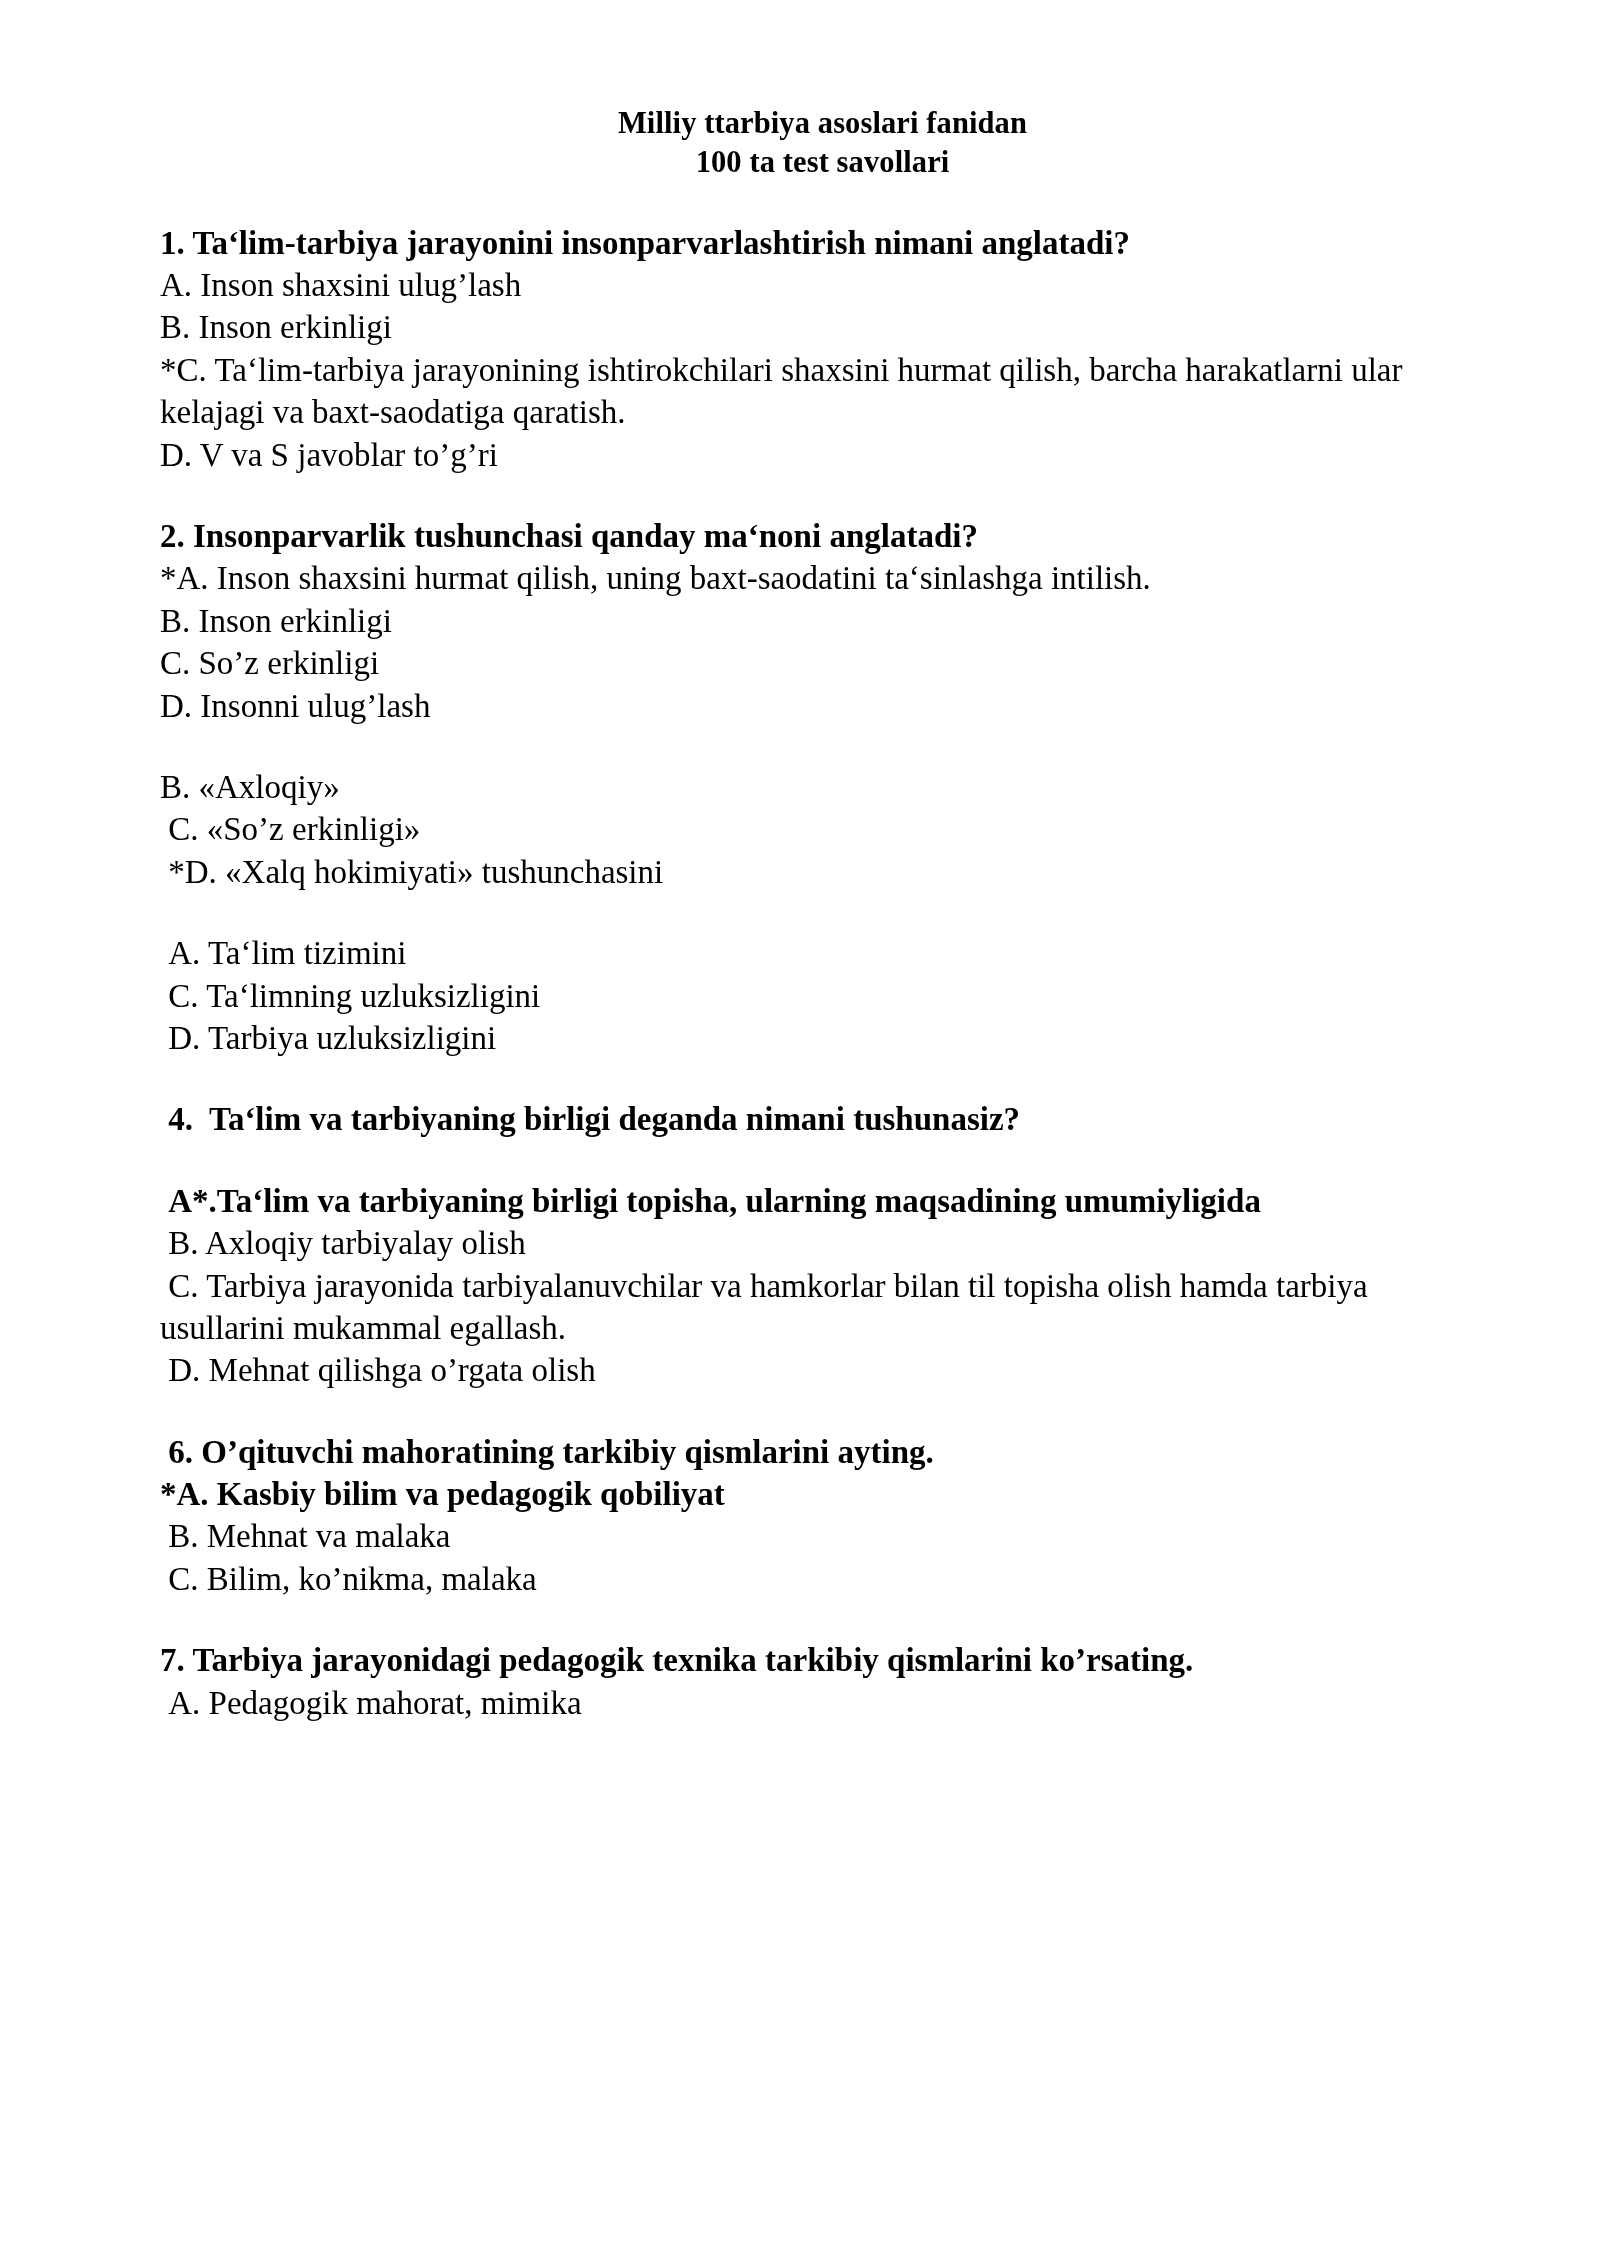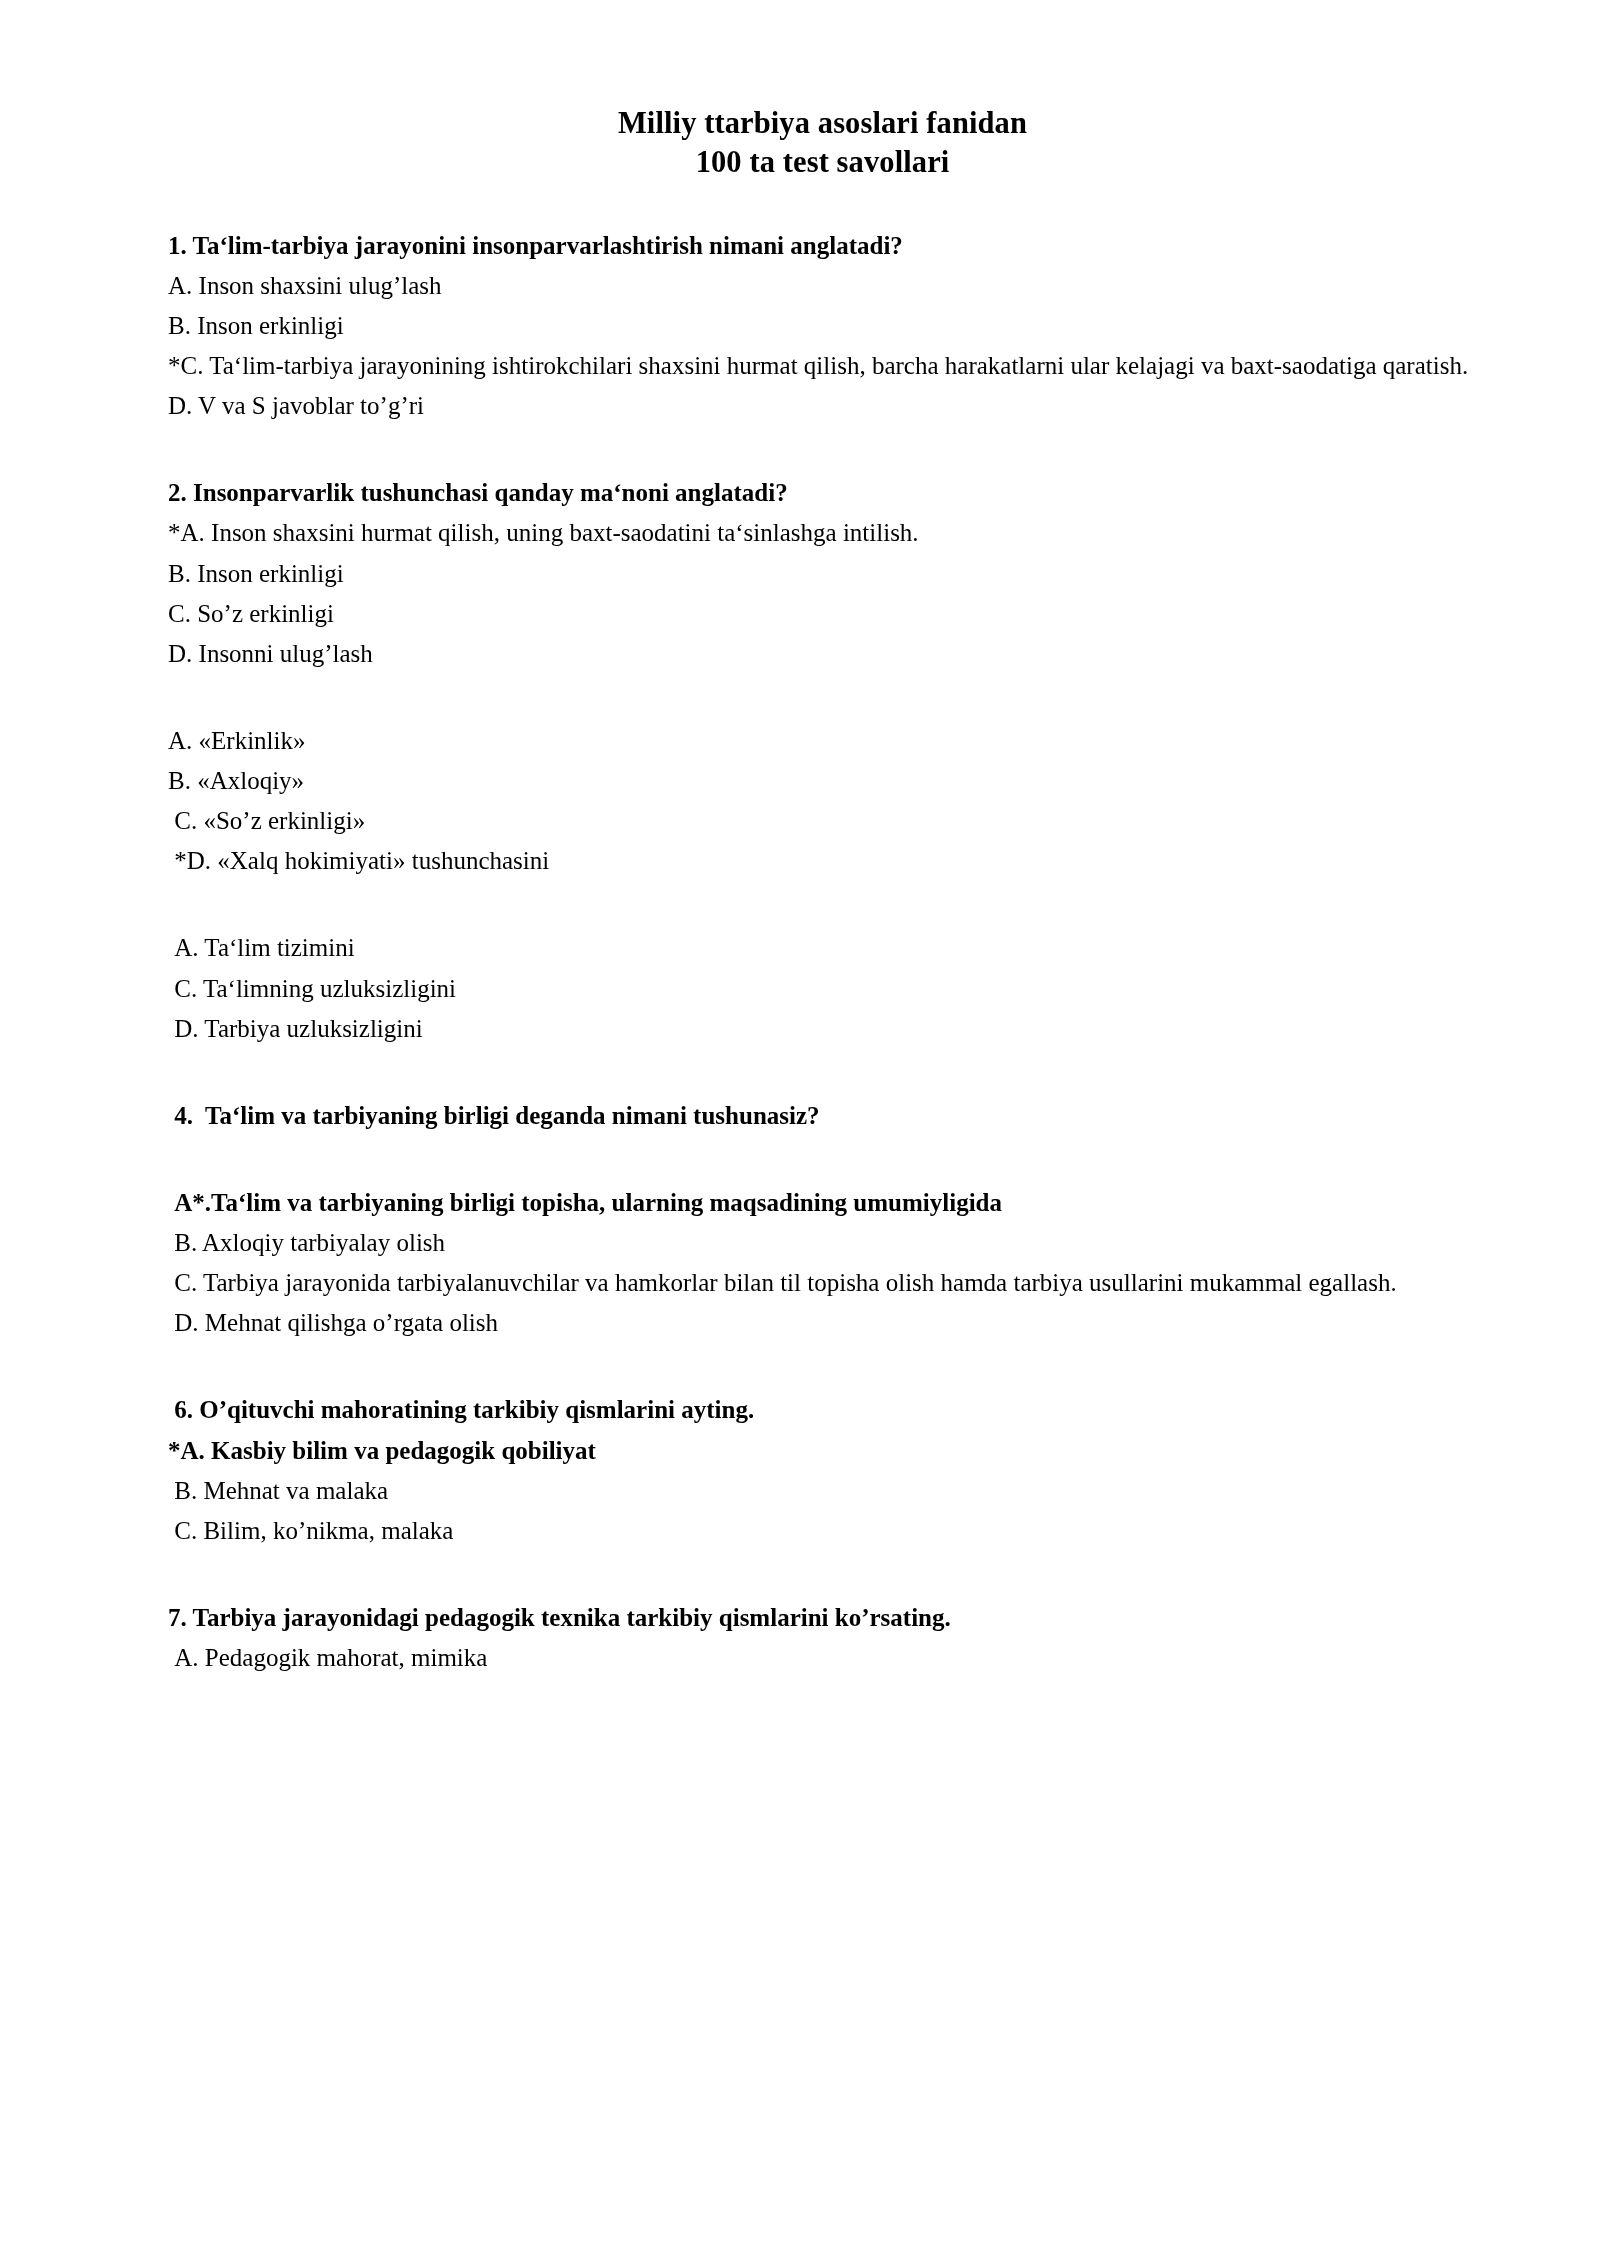--- a/index.html
+++ b/index.html
@@ -33,23 +33,23 @@
 
   .spacer-line {
     height: 39px;
   }
 
   .q-block {
     margin: 0;
   }
 
   .line {
-    font-size: 25px;
+    font-size: 33px;
     line-height: 1.285;
-    margin: 8px;
+    margin: 0;
     white-space: pre-wrap;
     text-align: left;
   }
   .line.bold {
     font-weight: bold;
   }
   .gap-md { height: 39px; }
 </style>
 </head>
 <body>
@@ -77,21 +77,20 @@
     <p class="line bold">2. Insonparvarlik tushunchasi qanday ma‘noni anglatadi?</p>
     <p class="line">*A. Inson shaxsini hurmat qilish, uning baxt-saodatini ta‘sinlashga intilish.</p>
     <p class="line">B. Inson erkinligi</p>
     <p class="line">C. So’z erkinligi</p>
     <p class="line">D. Insonni ulug’lash</p>
   </div>
 
   <div class="gap-md"></div>
 
   <div class="q-block">
-    <p class="line">A. «Erkinlik»</p>
     <p class="line">B. «Axloqiy»</p>
     <p class="line"> C. «So’z erkinligi»</p>
     <p class="line"> *D. «Xalq hokimiyati» tushunchasini</p>
   </div>
 
   <div class="gap-md"></div>
 
   <div class="q-block">
     <p class="line"> A. Ta‘lim tizimini</p>
     <p class="line"> C. Ta‘limning uzluksizligini</p>

